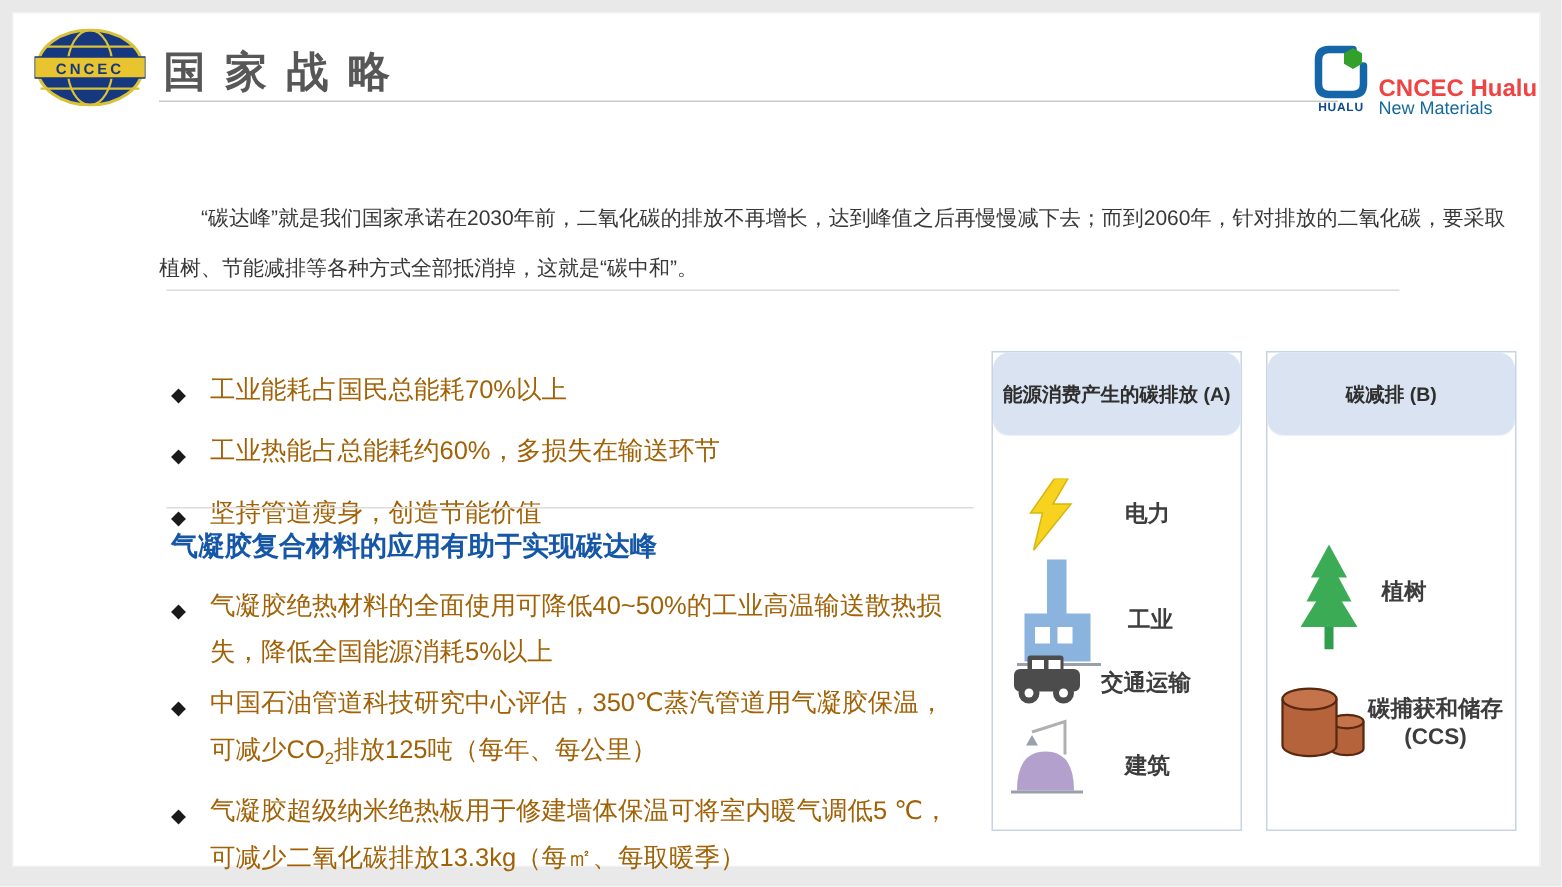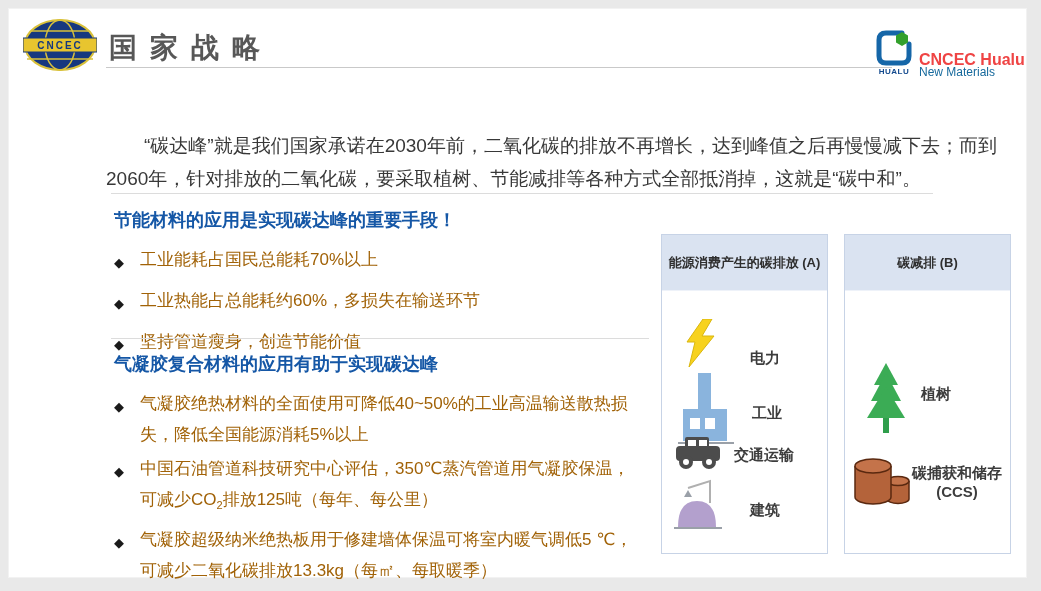--- a/index.html
+++ b/index.html
@@ -28,21 +28,21 @@
   .hualu-mark { position:absolute; left:0; top:40px; width:38px; text-align:center;
     font-size:8px; font-weight:bold; color:#134a8e; letter-spacing:0.5px; }
   .hualu-cn { position:absolute; left:44px; top:0; font-size:21px; font-weight:bold;
     color:#1a63a8; letter-spacing:2px; }
   .hualu-en1 { position:absolute; left:44px; top:24px; font-size:16px; font-weight:bold; color:#ef4444; }
   .hualu-en2 { position:absolute; left:44px; top:38px; font-size:12px; color:#16699c; }
   
   .intro-heading { position:absolute; left:97px; top:90px; font-size:19px; font-weight:bold; color:#1e3fa3; }
   .intro-paragraph {
     position:absolute; left:97px; top:120px; width:908px;
-    font-size:19px; line-height:33px; color:#383838; text-indent:2em;
+    font-size:14px; line-height:33px; color:#383838; text-indent:2em;
   }
   .divider { position:absolute; height:1px; background:#dcdcdc; }
   .divider-1 { left:102px; top:184px; width:822px; }
   .divider-2 { left:102px; top:329px; width:538px; }
   
   .sec-heading { position:absolute; font-size:18px; font-weight:bold; color:#1557a6; }
   .sec1-heading { left:105px; top:199px; }
   .sec2-heading { left:105px; top:343px; }
   .sec1-bullets { position:absolute; left:105px; top:237px; width:540px; }
   .sec2-bullets { position:absolute; left:105px; top:379px; width:540px; }
@@ -52,25 +52,25 @@
   .bullet .marker { width:26px; flex:0 0 26px; font-size:13px; color:#1a1a1a; padding-top:3px; }
   .bullet .btext { flex:1; color:#a16207; max-width:506px; }
   sub.co2 { font-size:0.65em; }
   
   .panel { position:absolute; width:167px; height:320px; background:#ffffff;
     border:1px solid #c7d3e6; }
   .panel-a { left:652px; top:225px; }
   .panel-b { left:835px; top:225px; }
   .panel-header { height:56px; background:#dae3f1; display:flex; align-items:center;
     justify-content:center; text-align:center; font-size:13px; font-weight:bold; color:#2f2f2f;
-    border-bottom:1px solid #eef2f9; padding:0 6px; }
+    border-bottom:1px solid #eef2f9; padding:0 6px;border-radius:11px; }
   .p-icon { position:absolute; }
   .p-label { position:absolute; font-size:15px; font-weight:bold; color:#3d3d3d; }
   .pa-bolt { left:22px; top:84px; }
-  .pa-bolt-label { left:88px; top:98px;margin-top:16px; }
+  .pa-bolt-label { left:88px; top:98px; }
   .pa-factory { left:16px; top:136px; }
   .pa-factory-label { left:90px; top:158px;margin-top:11px; }
   .pa-car { left:12px; top:198px; }
   .pa-car-label { left:72px; top:211px; }
   .pa-building { left:12px; top:240px; }
   .pa-building-label { left:88px; top:266px; }
   .pb-tree { left:22px; top:128px; }
   .pb-tree-label { left:76px; top:150px; }
   .pb-barrels { left:8px; top:222px; }
   .pb-ccs-label { left:60px; top:228px; width:104px; text-align:center; line-height:19px; }
@@ -98,21 +98,20 @@
       <polygon points="27,3 33,6.5 33,13.5 27,17 21,13.5 21,6.5" fill="#33a02c"></polygon>
     </svg>
     <div class="hualu-mark">HUALU</div>
     <div class="hualu-en1">CNCEC Hualu</div>
     <div class="hualu-en2">New Materials</div>
   </div>
 
   <div class="intro-paragraph">“碳达峰”就是我们国家承诺在2030年前，二氧化碳的排放不再增长，达到峰值之后再慢慢减下去；而到2060年，针对排放的二氧化碳，要采取植树、节能减排等各种方式全部抵消掉，这就是“碳中和”。</div>
   <div class="divider divider-1"></div>
 
-  <div class="sec-heading sec1-heading">节能材料的应用是实现碳达峰的重要手段！</div>
   <div class="sec1-bullets">
     <div class="bullet">
       <span class="marker">◆</span>
       <span class="btext">工业能耗占国民总能耗70%以上</span>
     </div>
     <div class="bullet">
       <span class="marker">◆</span>
       <span class="btext">工业热能占总能耗约60%，多损失在输送环节</span>
     </div>
     <div class="bullet">

